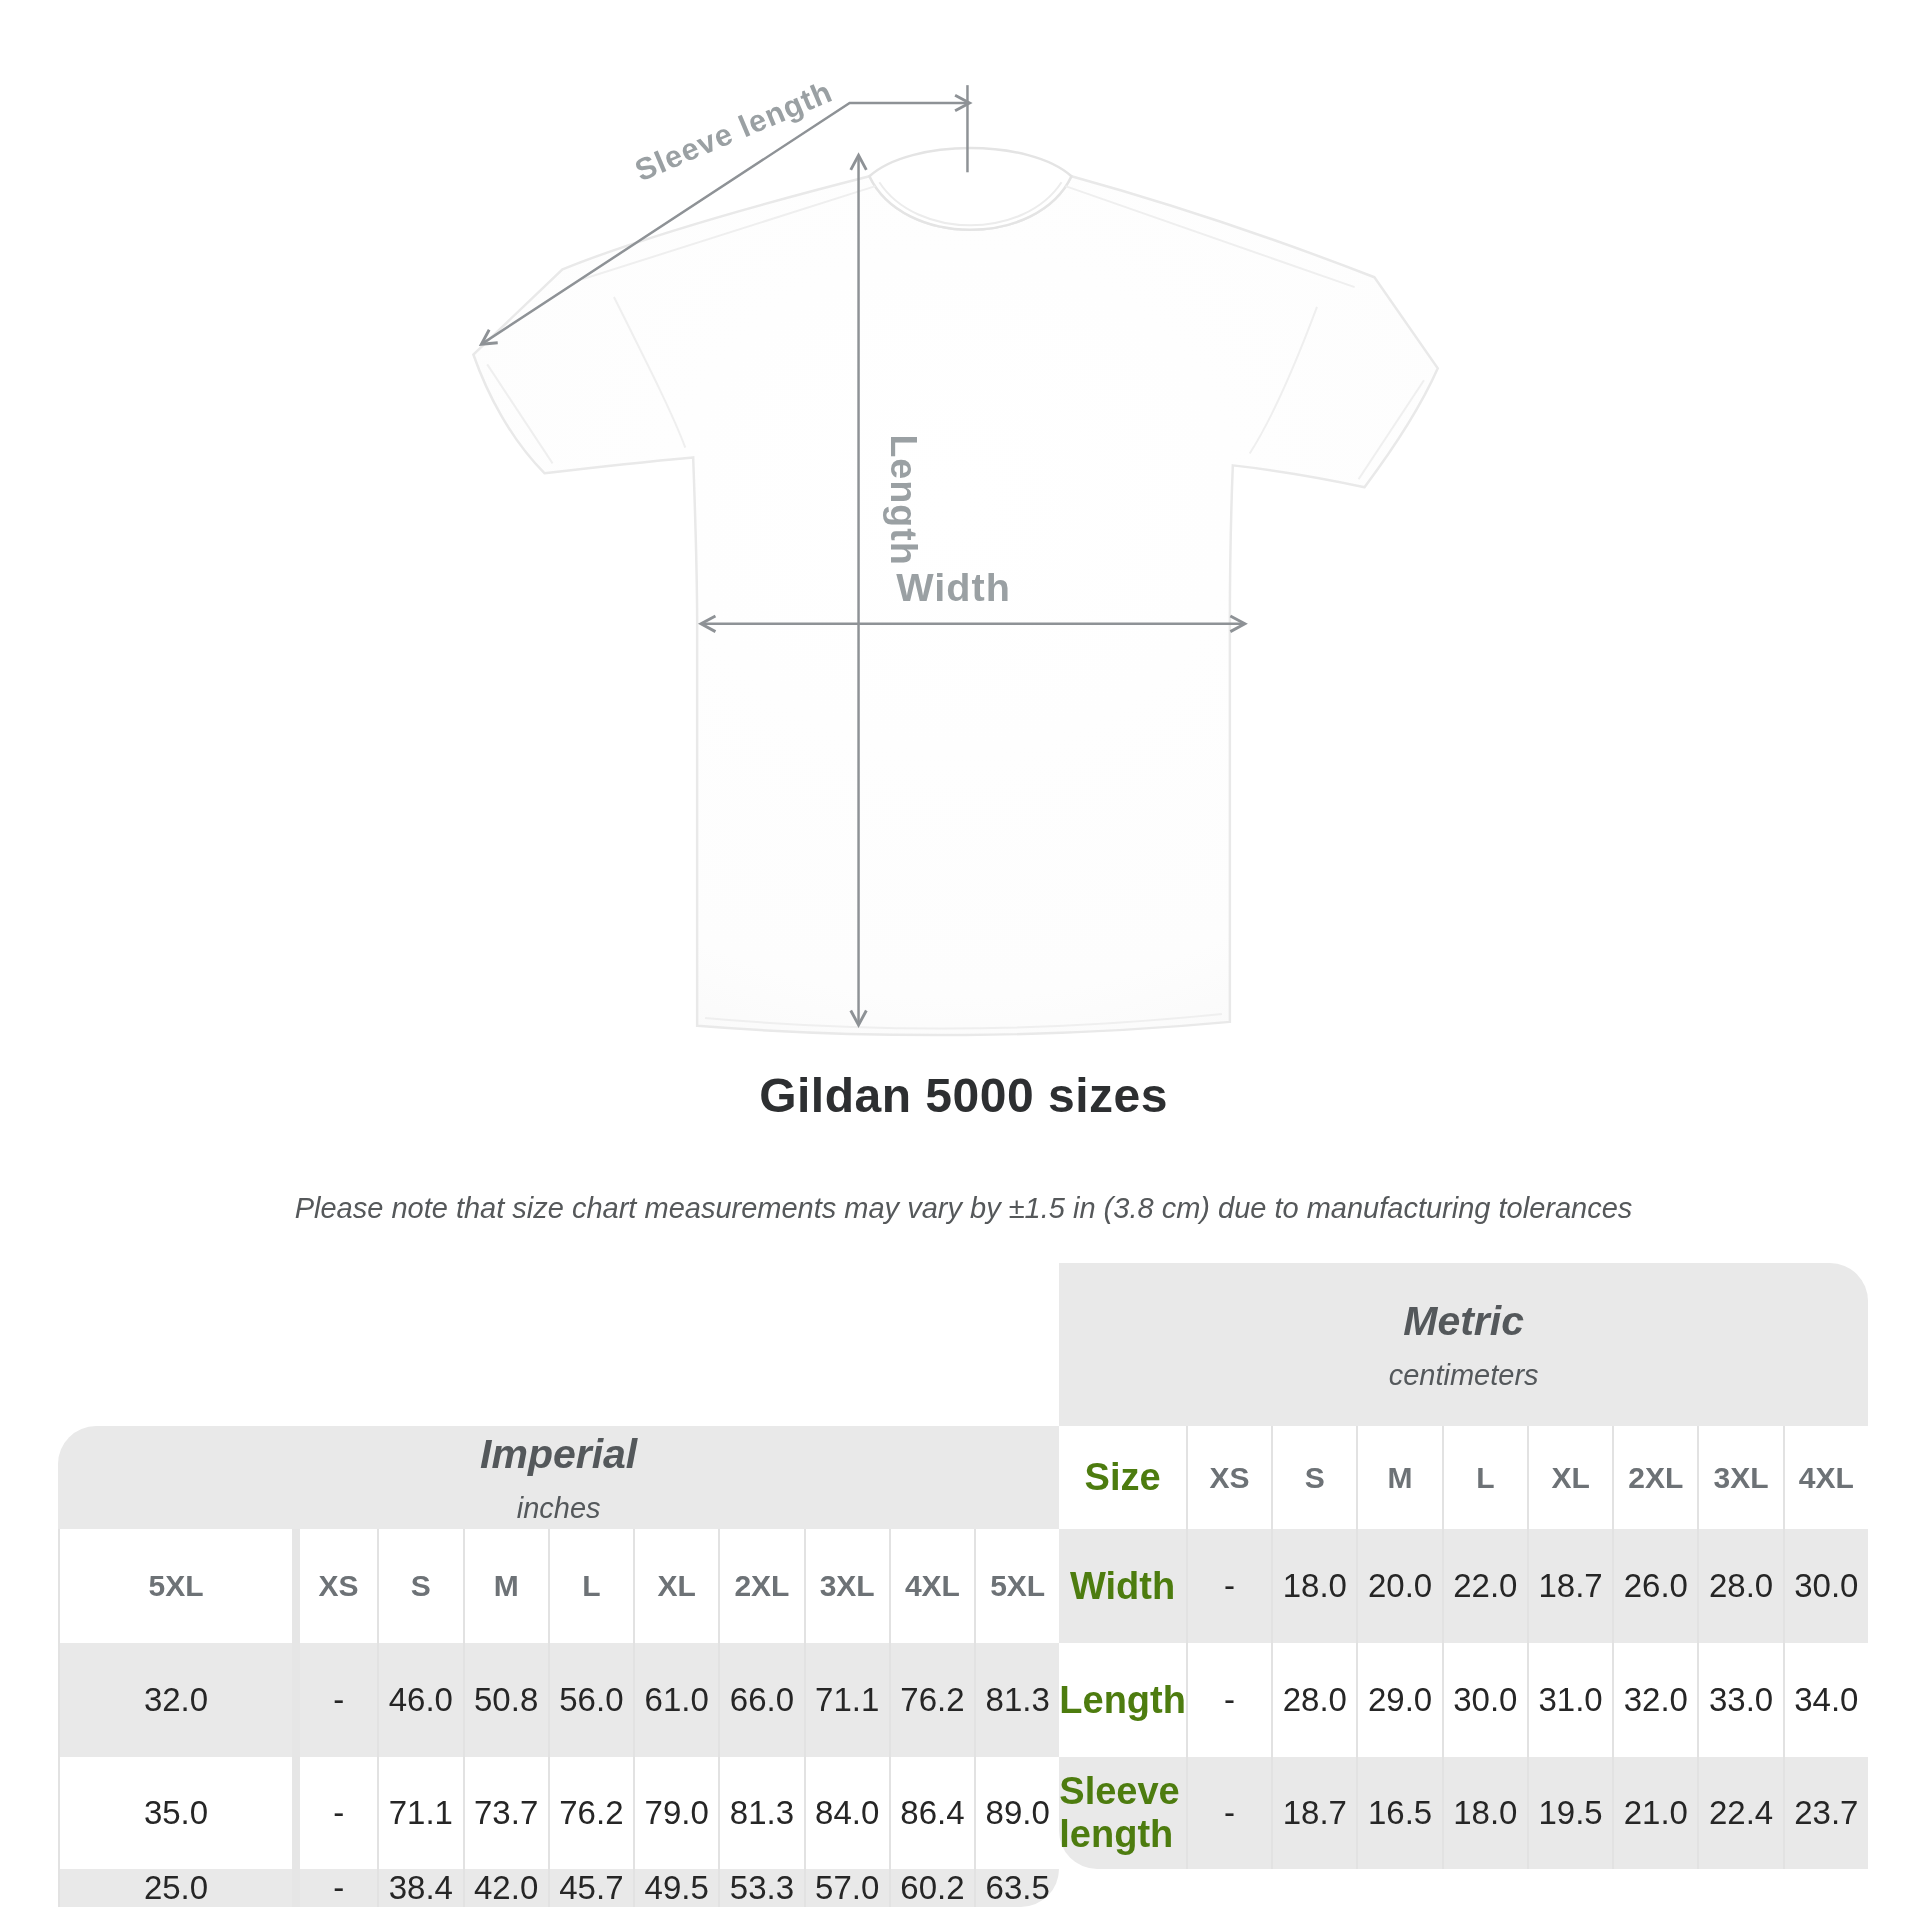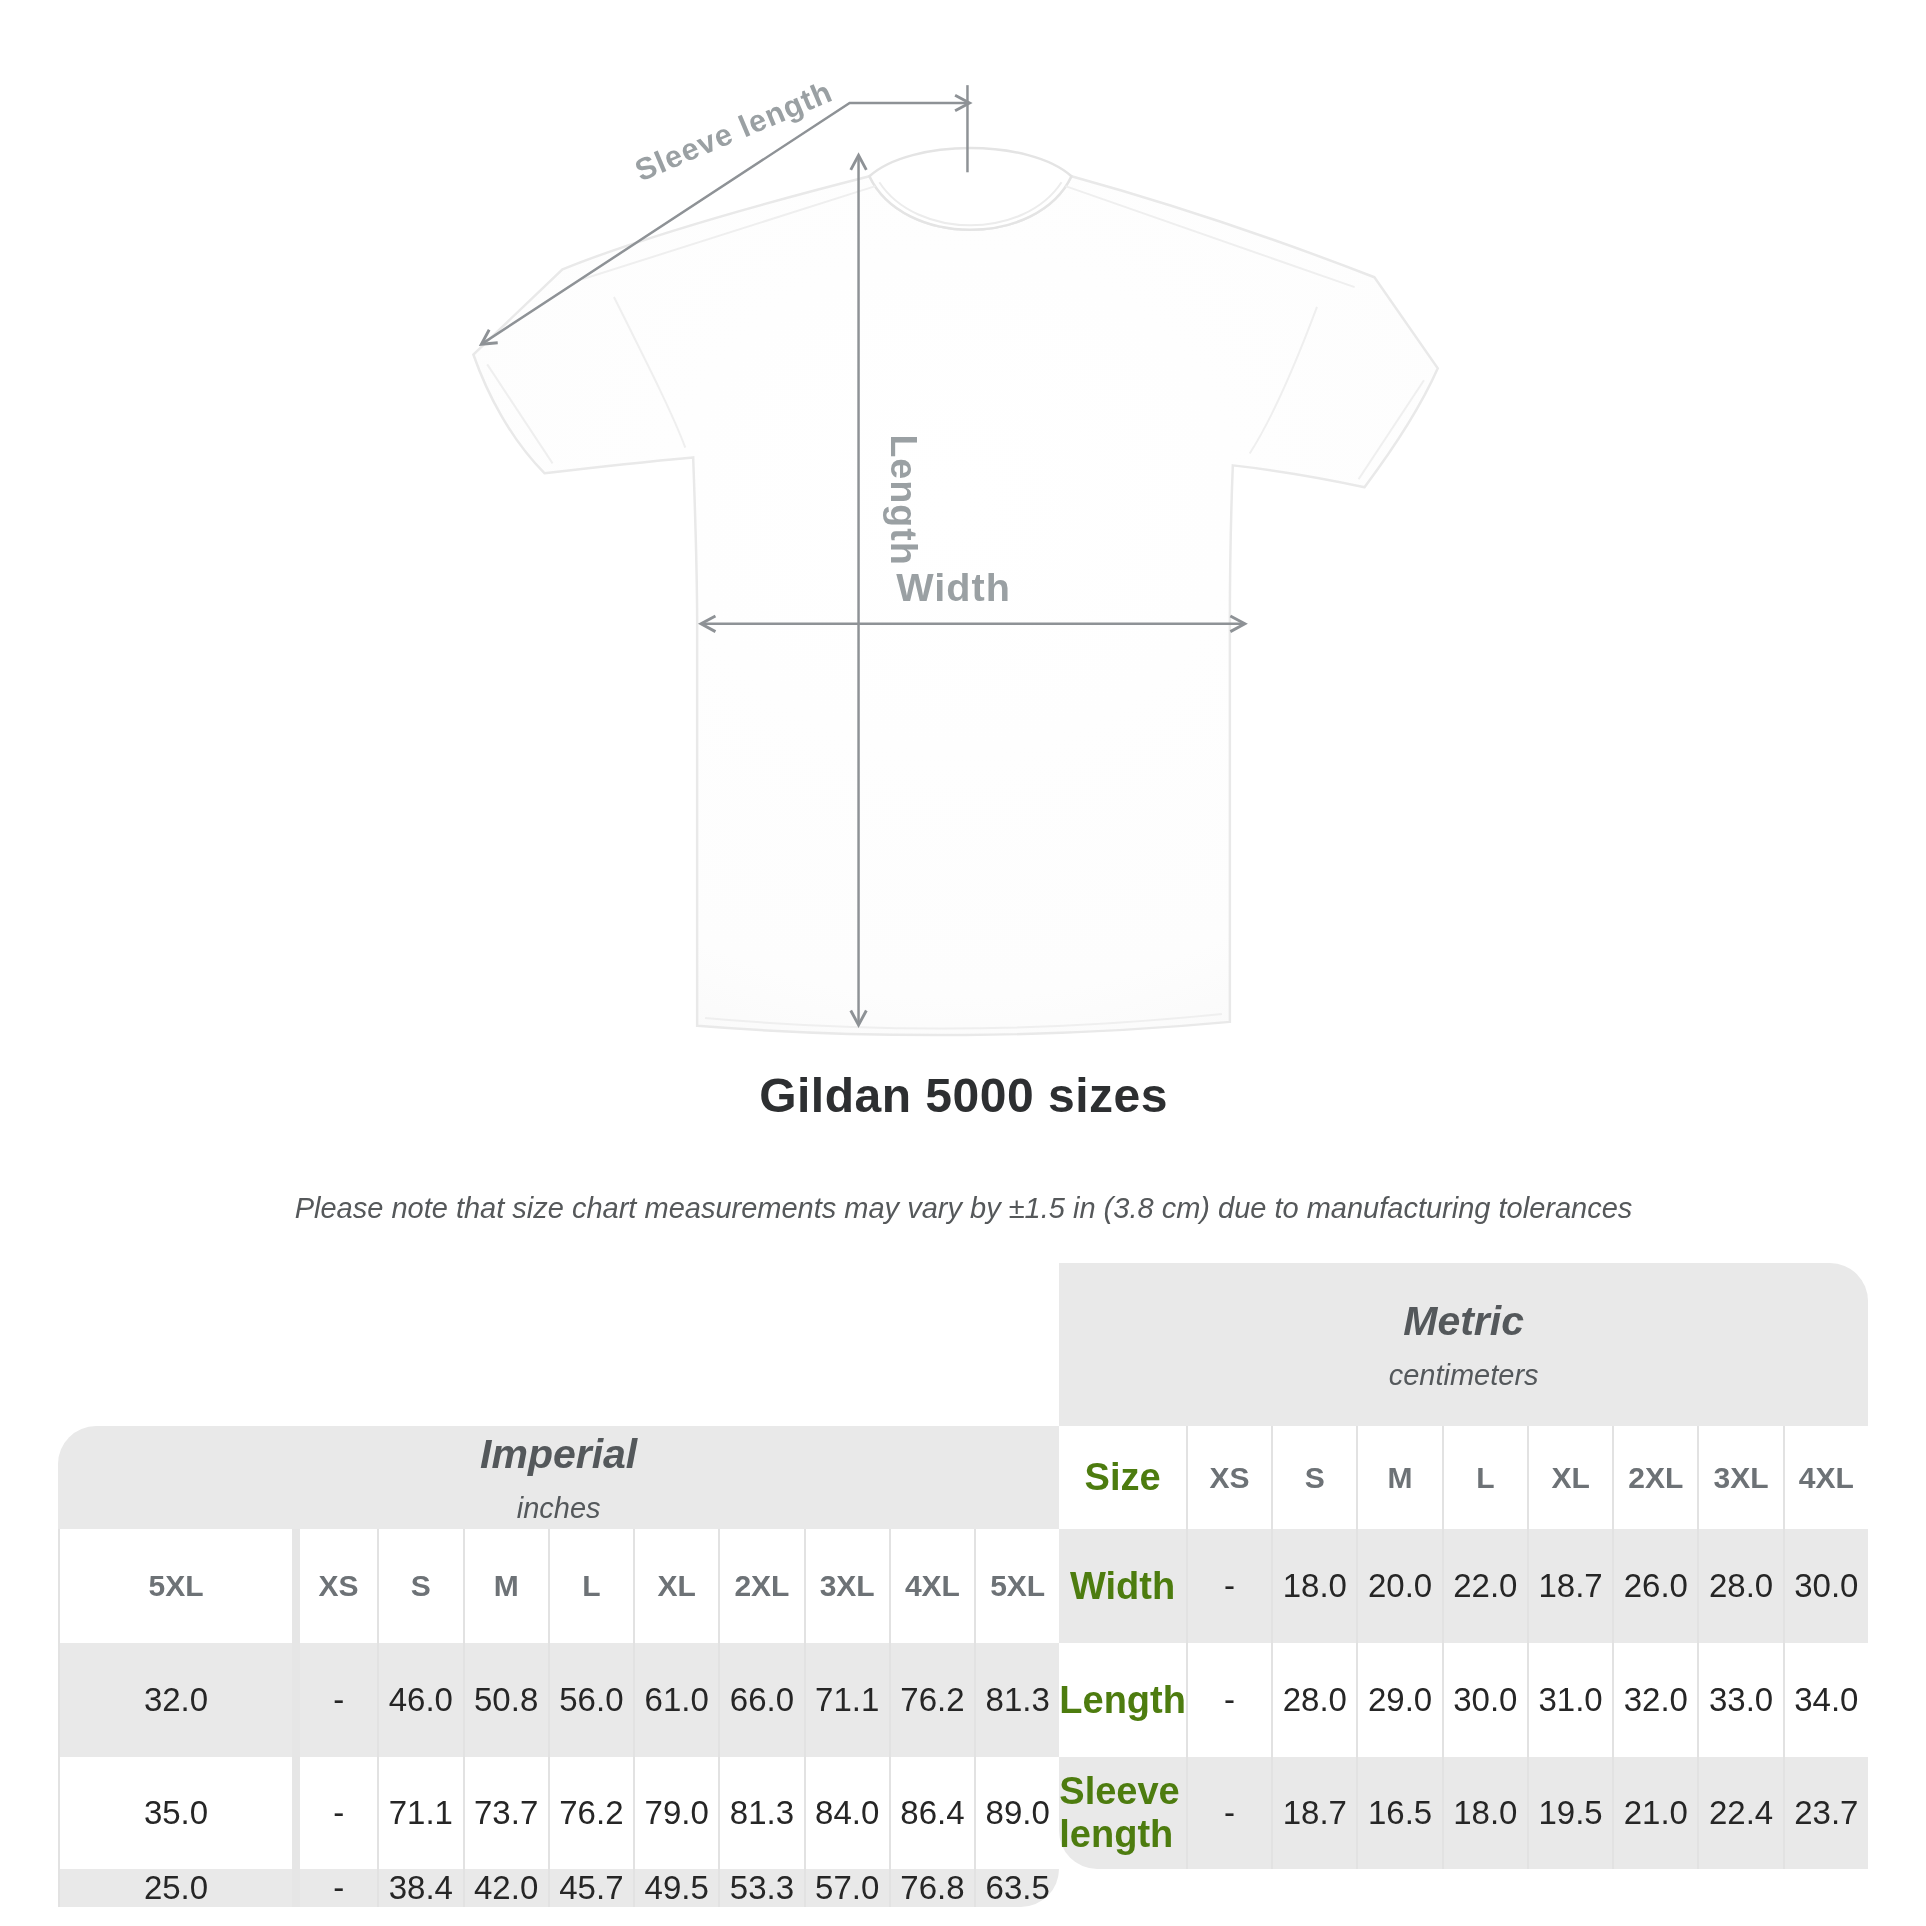--- a/index.html
+++ b/index.html
@@ -180,18 +180,18 @@
     <div class="c val g dv">22.4</div>
     <div class="c val g dv">23.7</div>
     <div class="c val g dv">25.0</div>
     <div class="c val g sec">-</div>
     <div class="c val g dv">38.4</div>
     <div class="c val g dv">42.0</div>
     <div class="c val g dv">45.7</div>
     <div class="c val g dv">49.5</div>
     <div class="c val g dv">53.3</div>
     <div class="c val g dv">57.0</div>
-    <div class="c val g dv">76.8</div>
+    <div class="c val g dv">60.2</div>
     <div class="c val g dv br">63.5</div>
 
   </div>
 </div>
 
 
 </body></html>

